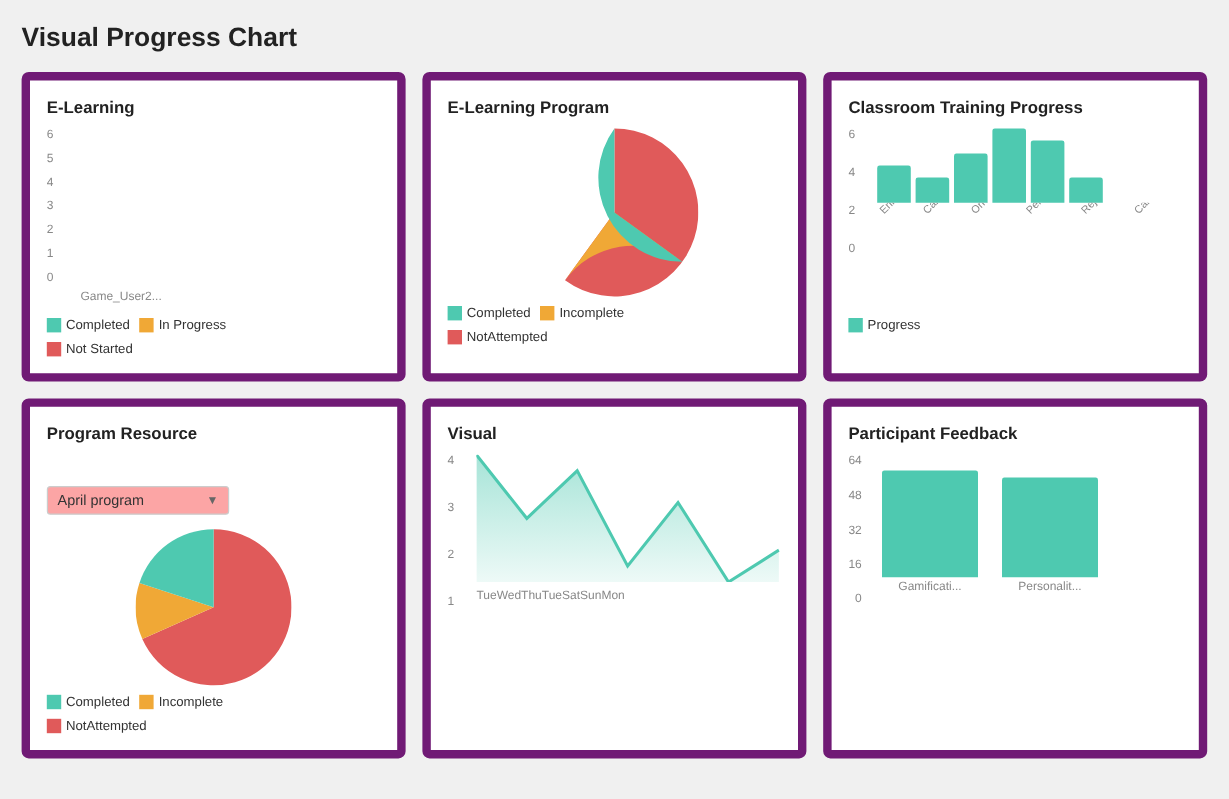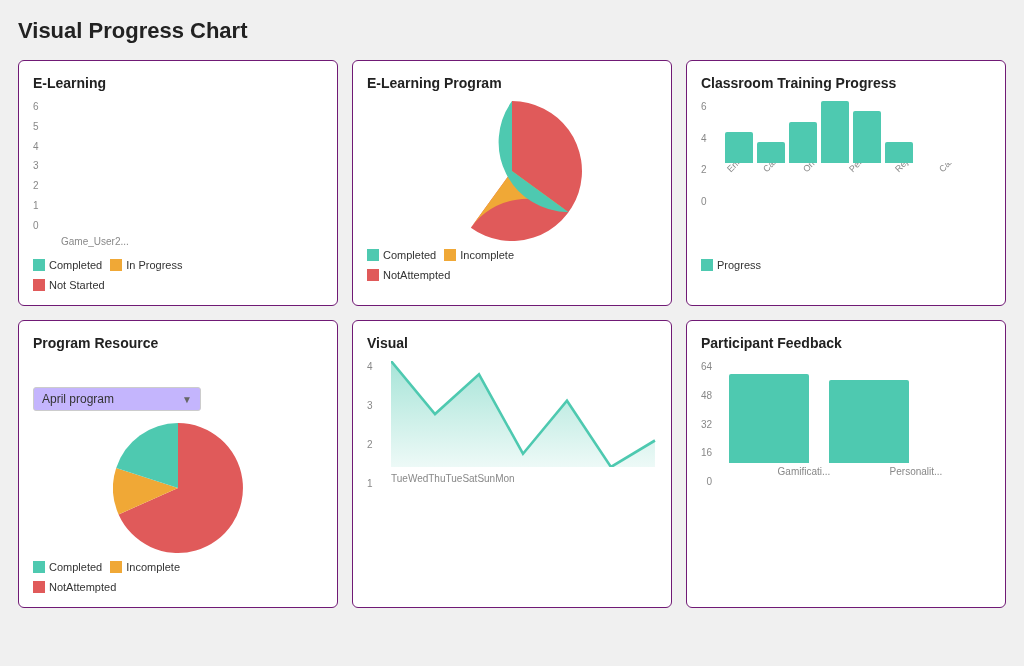--- a/index.html
+++ b/index.html
@@ -1,35 +1,35 @@
 <!DOCTYPE html>
 <html><head>
   <meta charset="utf-8">
   <style>
     * { box-sizing: border-box; margin: 0; padding: 0; }
     body { background: #f0f0f0; font-family: Arial, sans-serif; font-size: 13px; color: #333; }
     .page { padding: 18px; }
     .page-title { font-size: 22px; font-weight: bold; margin-bottom: 16px; color: #222; }
     .grid { display: grid; grid-template-columns: 1fr 1fr 1fr; gap: 14px; }
-    .card { background: #fff; border-radius: 6px; border: 1px solid #701a75; padding: 14px; }
+    .card { background: #fff; border-radius: 6px; border: 7px solid #701a75; padding: 14px; }
     .card-title { font-size: 14px; font-weight: bold; margin-bottom: 10px; color: #222; }
     
     
     .legend { display: flex; flex-wrap: wrap; gap: 8px; margin-top: 8px; }
     .legend-item { display: flex; align-items: center; gap: 4px; font-size: 11px; }
     .legend-dot { width: 12px; height: 12px; display: inline-block; flex-shrink: 0; }
     .bar-group { display: flex; align-items: flex-end; gap: 2px; }
     .bar { width: 22px; border-radius: 2px 2px 0 0; }
     .y-axis { position: absolute; left: 0; top: 0; height: calc(100% - 20px); display: flex; flex-direction: column; justify-content: space-between; align-items: flex-end; padding-right: 4px; font-size: 10px; color: #888; }
 
     
     .pie-container { display: flex; justify-content: center; margin: 8px 0; }
 
     
-    .dropdown { display: flex; align-items: center; border: 1px solid #ccc; border-radius: 3px; padding: 4px 8px; width: 168px; margin-bottom: 12px; background: #c4b5fd; cursor: pointer; margin-top: 36px; }
+    .dropdown { display: flex; align-items: center; border: 1px solid #ccc; border-radius: 3px; padding: 4px 8px; width: 152px; margin-bottom: 12px; background: #fca5a5; cursor: pointer; margin-top: 36px; }
     .dropdown-label { flex: 1; font-size: 12px; }
     .dropdown-arrow { font-size: 10px; color: #666; }
 
     .teal { background: #4ec9b0; }
     .orange { background: #f0a836; }
     .red { background: #e05a5a; }
   </style>
 </head>
 <body>
 
@@ -233,21 +233,21 @@
             <span>0</span>
         </div>
         <div style="display:flex; align-items:flex-end; height:calc(100% - 24px); gap:20px;">
           <div style="display:flex; flex-direction:column; align-items:center; height:100%;">
             <div style="width:80px; background:#4ec9b0; border-radius:2px 2px 0 0; height:calc(100% * 56/64); margin-top:auto;"></div>
           </div>
           <div style="display:flex; flex-direction:column; align-items:center; height:100%;">
             <div style="width:80px; background:#4ec9b0; border-radius:2px 2px 0 0; height:calc(100% * 52/64); margin-top:auto;"></div>
           </div>
         </div>
-        <div style="display:flex; gap:32px; padding-top:3px; padding-left:0px; font-size:10px; color:#888;justify-content:center;">
+        <div style="display:flex; gap:20px; padding-top:3px; padding-left:0px; font-size:10px; color:#888;">
           <span style="width:80px; text-align:center;">Gamificati...</span>
           <span style="width:80px; text-align:center;">Personalit...</span>
         </div>
       </div>
 
     </div>
 
   </div>
 </div>
 

